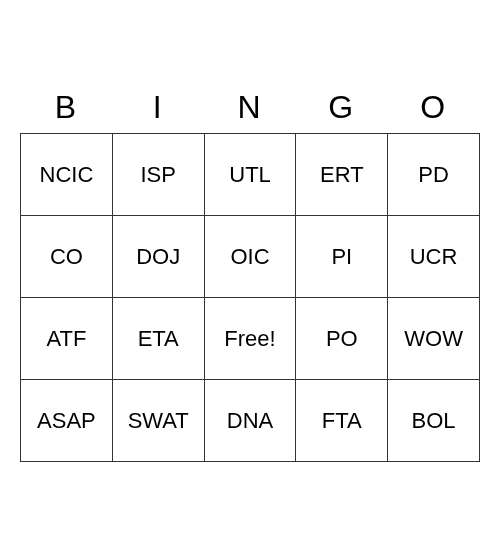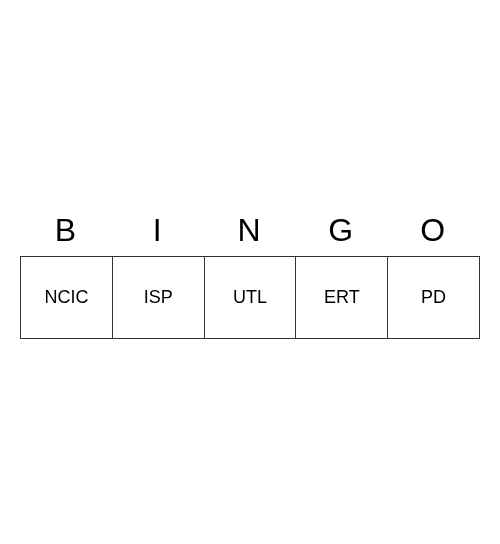--- a/index.html
+++ b/index.html
@@ -34,21 +34,21 @@
       font-weight: normal;
       width: 92px;
       height: 52px;
       border: none;
       letter-spacing: 2px;
     }
 
     .bingo-card td {
       width: 92px;
       height: 82px;
-      font-size: 18px;
+      font-size: 22px;
       font-weight: normal;
     }
 
     .free-cell {
       font-size: 20px;
     }
   </style>
 </head>
 <body>
 
@@ -63,14 +63,35 @@
     </tr>
   </thead>
   <tbody id="bingo-body">
   <tr>
         <td>NCIC</td>
         <td>ISP</td>
         <td>UTL</td>
         <td>ERT</td>
         <td>PD</td>
       </tr>
+      <tr>
+        <td>CO</td>
+        <td>DOJ</td>
+        <td>OIC</td>
+        <td>PI</td>
+        <td>UCR</td>
+      </tr>
+      <tr>
+        <td>ATF</td>
+        <td>ETA</td>
+        <td class="free-cell">Free!</td>
+        <td>PO</td>
+        <td>WOW</td>
+      </tr>
+      <tr>
+        <td>ASAP</td>
+        <td>SWAT</td>
+        <td>DNA</td>
+        <td>FTA</td>
+        <td>BOL</td>
+      </tr>
     </tbody>
 </table>
 
 </body></html>

